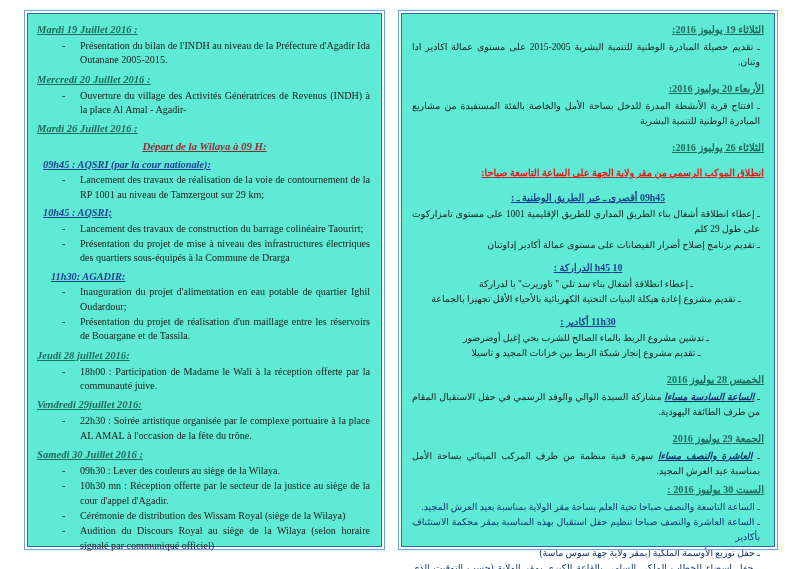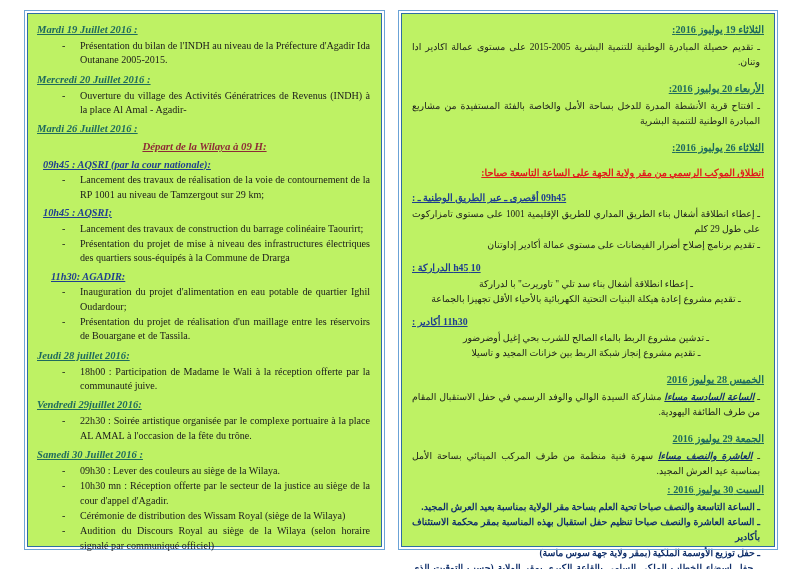--- a/index.html
+++ b/index.html
@@ -21,21 +21,21 @@
     inset: 0;
     display: flex;
     gap: 19px;
     padding: 13px 14px 0 27px;
     box-sizing: border-box;
   }
 
   
   .panel {
     box-sizing: border-box;
-    background: #bef264;
+    background: #5eead4;
     border: 1.5px solid #2e6da4;
     outline: 1px solid #6ba3d6;
     outline-offset: 2px;
     height: 534px;
     position: relative;
   }
   .panel-fr {
     width: 355px;
     padding: 8px 9px 0 9px;
   }
@@ -124,42 +124,42 @@
     font-size: 9.7px;
     margin: 9px 0 9px 0;
   }
 
   .ar-time {
     color: #1f3f8f;
     font-weight: bold;
     text-decoration: underline;
     font-size: 9.8px;
     margin: 0 0 1px 0;
-    text-align: left;
+    text-align: center;
   }
 
   ul.ar-list {
     list-style: none;
     margin: 0 0 3px 0;
     padding: 0;
   }
   ul.ar-list > li {
     text-align: justify;
     padding-right: 4px;
     margin-bottom: 0;
   }
   ul.ar-list > li::before {
     content: "ـ ";
   }
   ul.ar-list.centerish > li {
     text-align: center;
   }
 
   .ar-bold-line {
-    font-weight: bold;
+    font-weight: normal;
     color: #12306b;
   }
   .ar-underline-bold {
     font-weight: bold;
     font-style: italic;
     text-decoration: underline;
     color: #12306b;
   }
   .ar-list-final > li {
     text-align: center;

